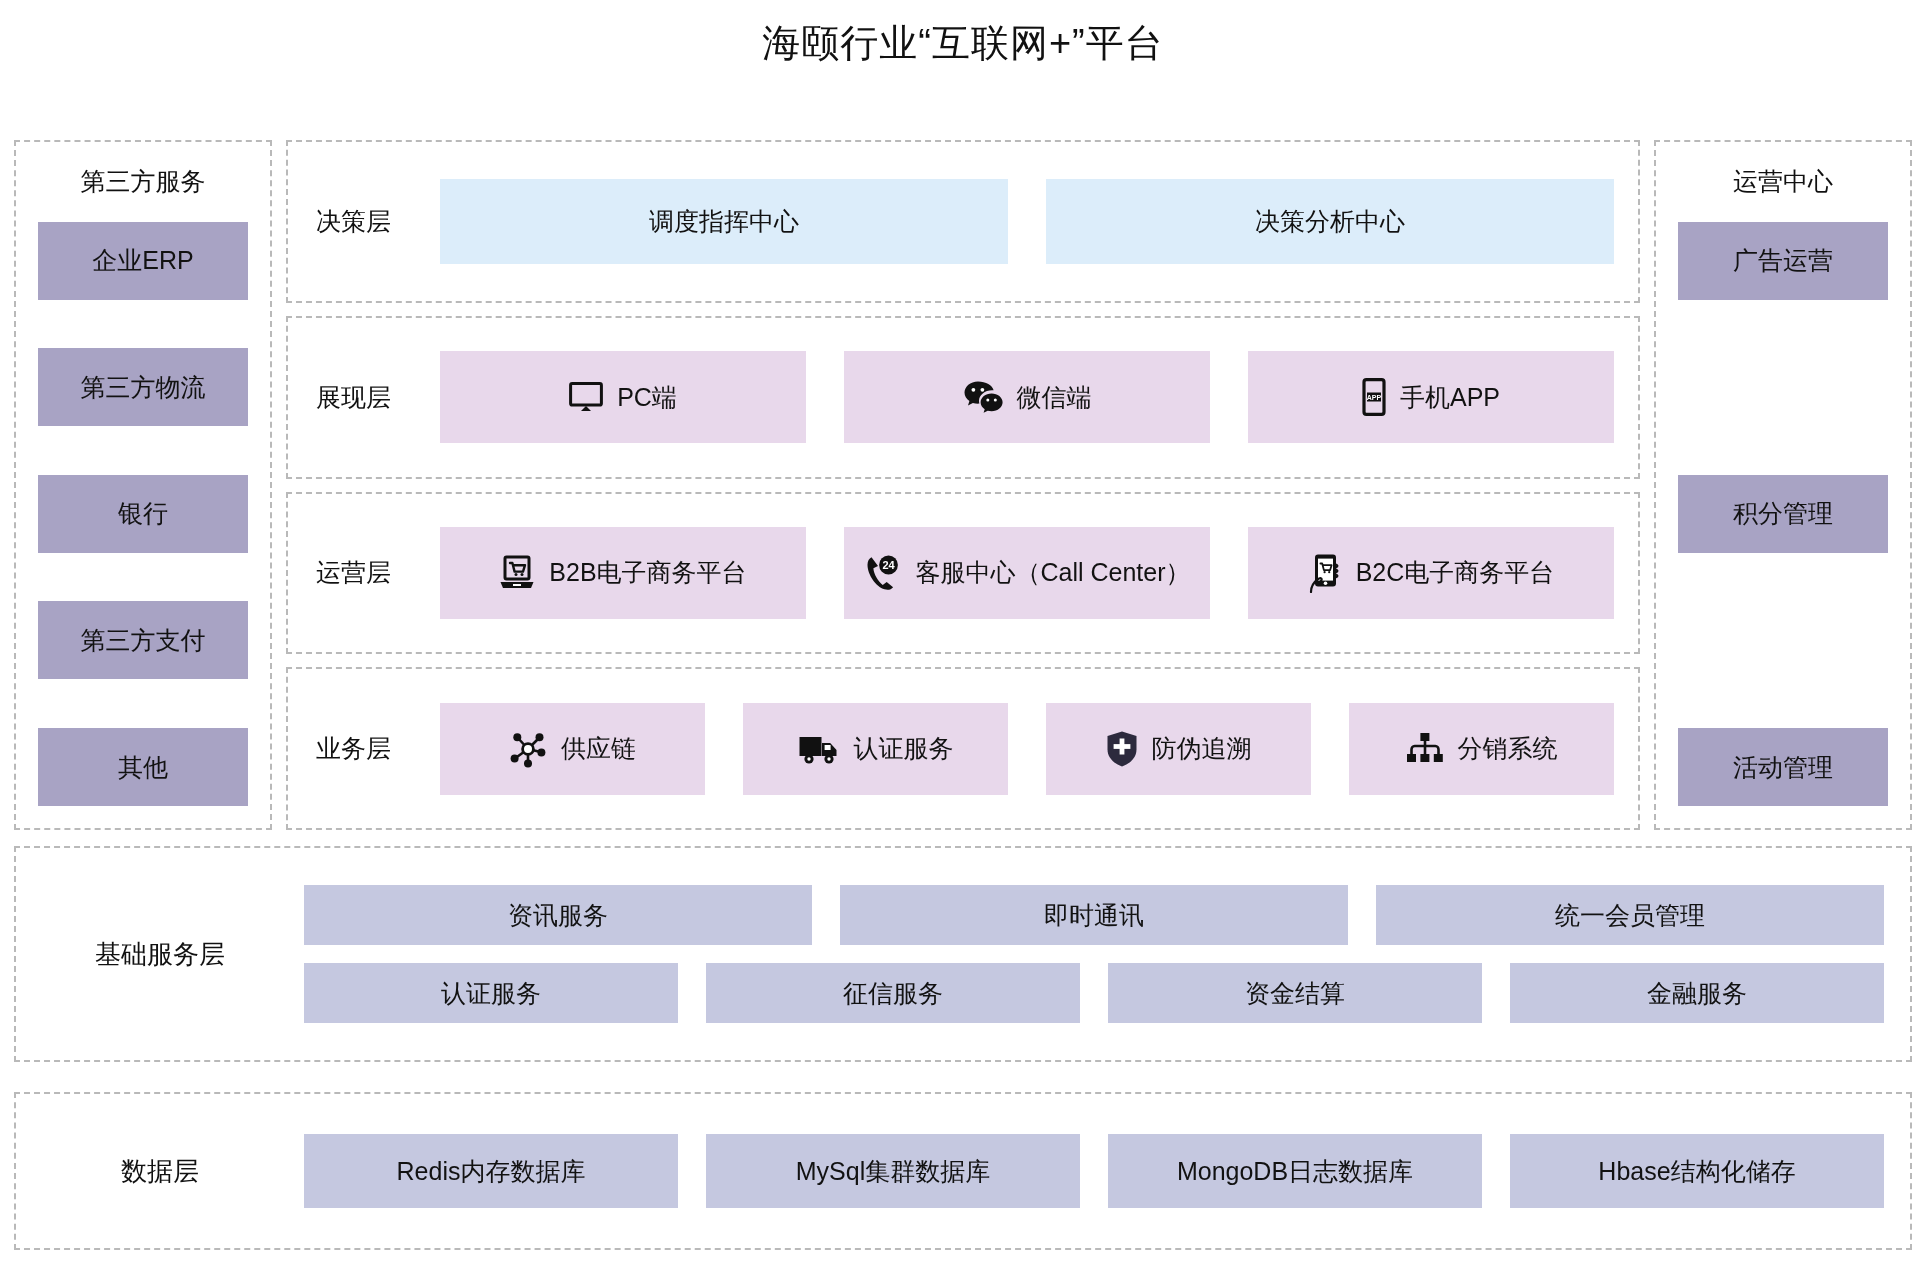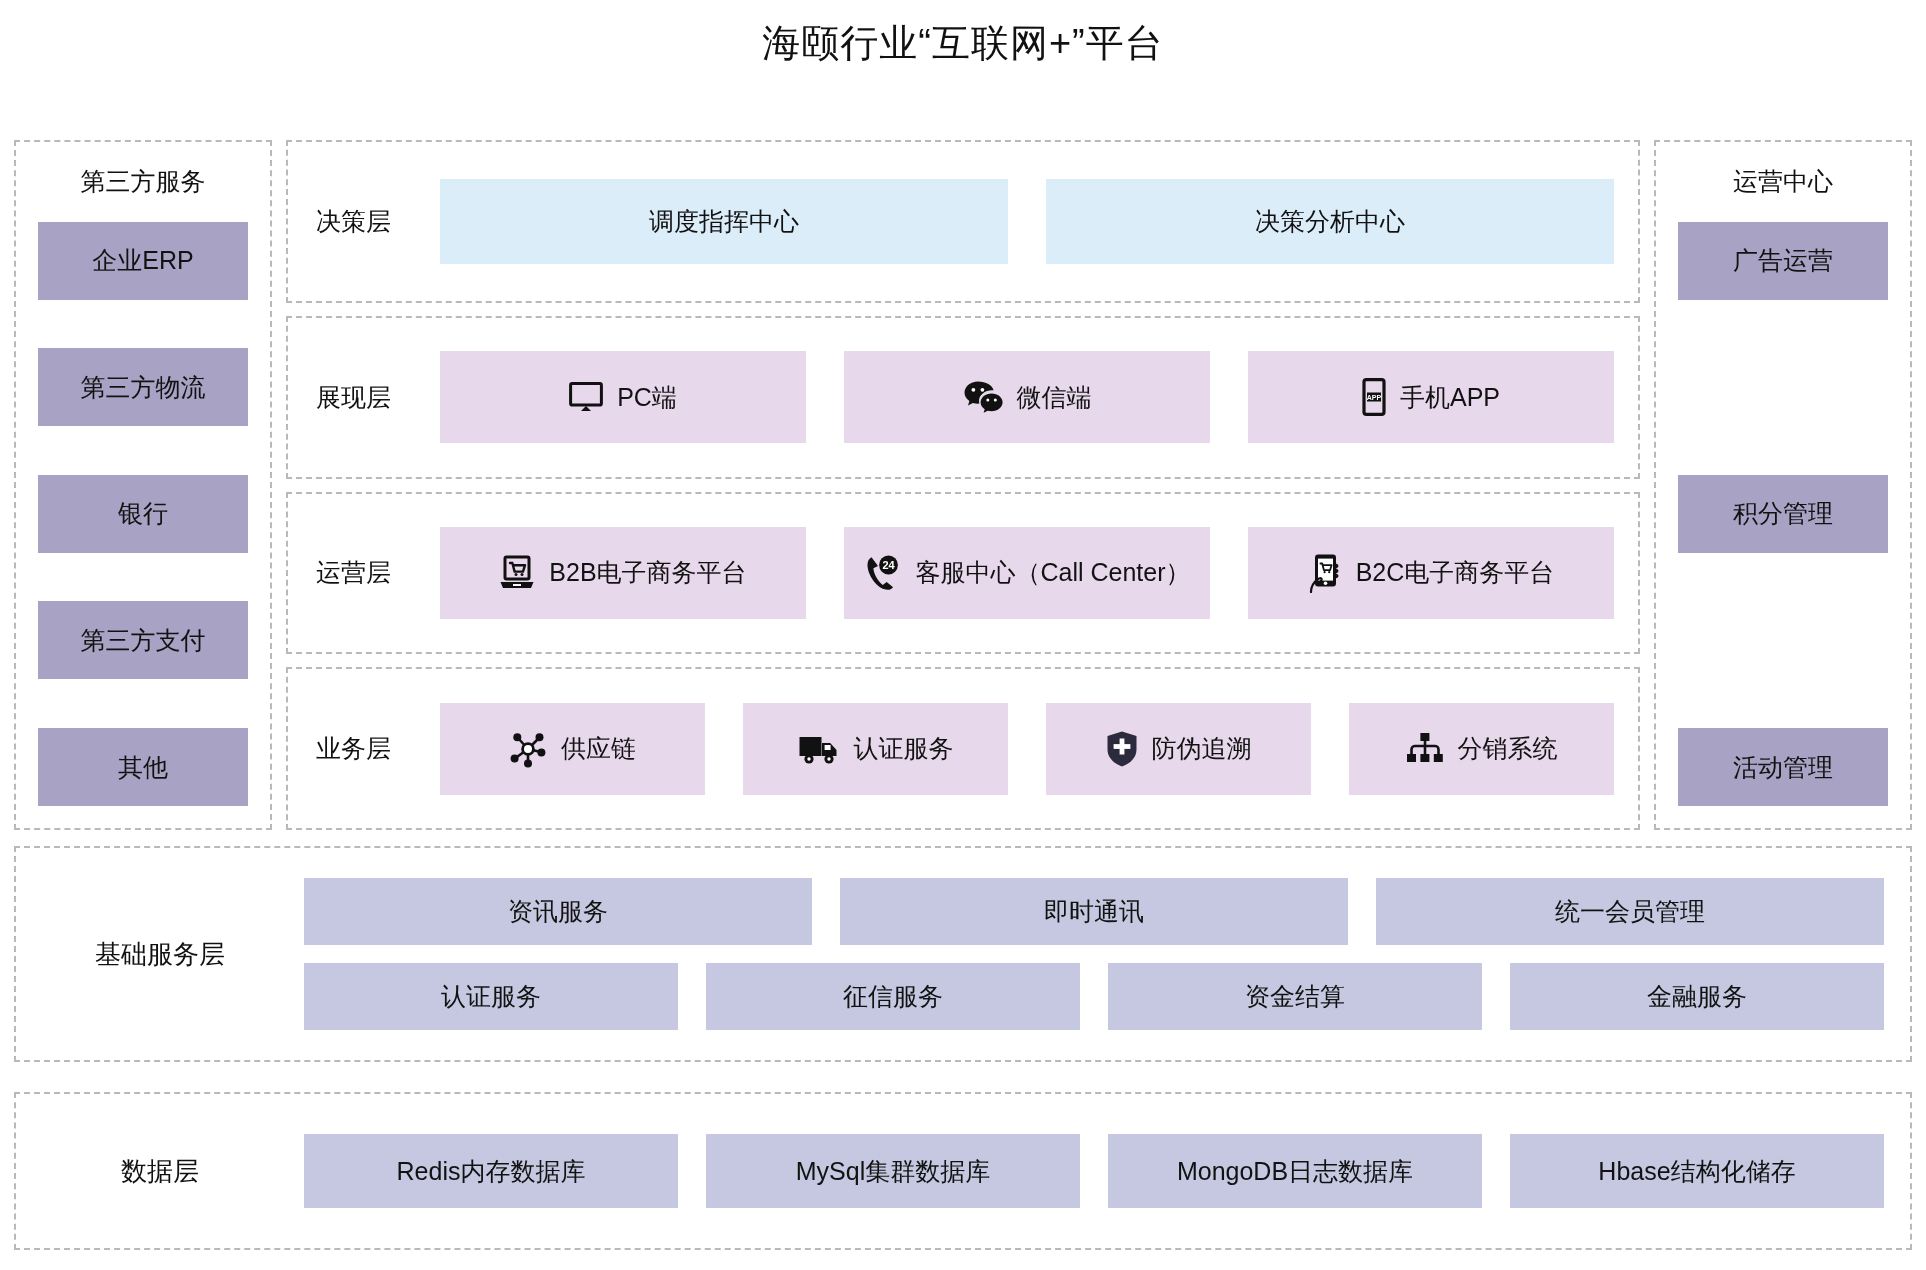--- a/index.html
+++ b/index.html
@@ -156,21 +156,21 @@
     min-width: 0;
   }
   .band-row {
     display: flex;
     gap: 28px;
     min-width: 0;
   }
   .band-box {
     flex: 1 1 0;
     background: #c5c8e0;
-    height: 67px;
+    height: 60px;
     display: flex;
     align-items: center;
     justify-content: center;
     font-size: 25px;
     color: #121212;
     white-space: nowrap;
     min-width: 0;
   }
   #data-band .band-box { height: 74px; }
 </style>

